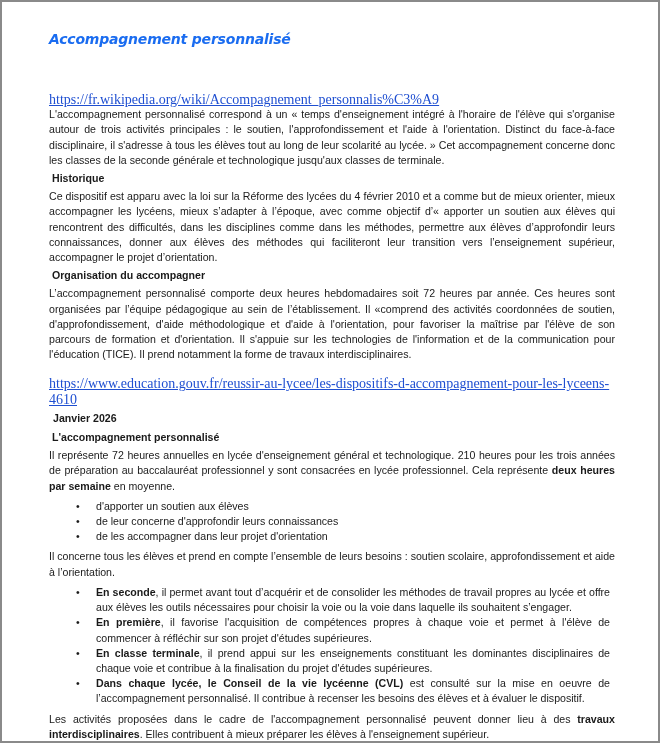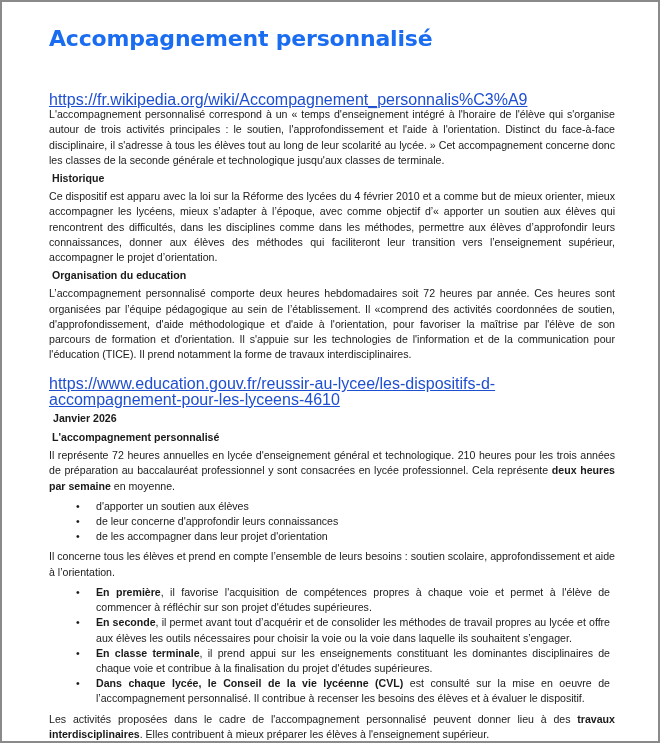--- a/index.html
+++ b/index.html
@@ -12,24 +12,24 @@
     box-sizing: content-box;
   }
   .content {
     position: absolute; left: 47px; top: 22px; width: 566px;
     font-family: "Liberation Sans", sans-serif;
     font-size: 10.6px; line-height: 15.2px; color: #1a1a1a;
   }
   h1 {
     margin: 0 0 38px 0;
     font-family: "DejaVu Sans", sans-serif;
-    font-size: 22px; font-weight: bold; color: #1a6cf0;
-    line-height: 30px; letter-spacing: -0.2px;
+    font-size: 14px; font-weight: bold; color: #1a6cf0;
+    line-height: 30px; letter-spacing: -0.2px; font-style: italic;
   }
-  a.link { color: #1f4fd1; text-decoration: underline; display: block; font-size: 16px; }
+  a.link { color: #1f4fd1; text-decoration: underline; display: block; font-size: 14px; font-family: Liberation Serif, serif; }
   p { margin: 0; text-align: justify; }
   .h { font-weight: bold; margin: 3px; }
   .date { font-weight: bold; margin: 4px; }
   .gap { height: 14px; }
   ul { margin: 5px; padding: 0; list-style: none; }
   ul.simple li { position: relative; padding-left: 42px; }
   ul.simple li::before { content: "\2022"; position: absolute; left: 22px; top: 0; }
   ul.detail li { position: relative; padding-left: 42px; text-align: justify; }
   ul.detail li::before { content: "\2022"; position: absolute; left: 22px; top: 0; }
   b { font-weight: bold; }
@@ -38,36 +38,36 @@
 <body>
 
 <div class="page">
   <div class="content">
     <h1>Accompagnement personnalisé</h1>
 
     <a class="link">https://fr.wikipedia.org/wiki/Accompagnement_personnalis%C3%A9</a>
     <p>L'accompagnement personnalisé correspond à un « temps d'enseignement intégré à l'horaire de l'élève qui s'organise autour de trois activités principales : le soutien, l'approfondissement et l'aide à l'orientation. Distinct du face-à-face disciplinaire, il s'adresse à tous les élèves tout au long de leur scolarité au lycée. » Cet accompagnement concerne donc les classes de la seconde générale et technologique jusqu'aux classes de terminale.</p>
     <div class="h">Historique</div>
     <p>Ce dispositif est apparu avec la loi sur la Réforme des lycées du 4 février 2010 et a comme but de mieux orienter, mieux accompagner les lycéens, mieux s’adapter à l’époque, avec comme objectif d’« apporter un soutien aux élèves qui rencontrent des difficultés, dans les disciplines comme dans les méthodes, permettre aux élèves d’approfondir leurs connaissances, donner aux élèves des méthodes qui faciliteront leur transition vers l’enseignement supérieur, accompagner le projet d’orientation.</p>
-    <div class="h">Organisation du education</div>
+    <div class="h">Organisation du accompagner</div>
     <p>L’accompagnement personnalisé comporte deux heures hebdomadaires soit 72 heures par année. Ces heures sont organisées par l’équipe pédagogique au sein de l’établissement. Il «comprend des activités coordonnées de soutien, d'approfondissement, d'aide méthodologique et d'aide à l'orientation, pour favoriser la maîtrise par l'élève de son parcours de formation et d'orientation. Il s'appuie sur les technologies de l'information et de la communication pour l'éducation (TICE). Il prend notamment la forme de travaux interdisciplinaires.</p>
 
     <div class="gap"></div>
 
     <a class="link">https://www.education.gouv.fr/reussir-au-lycee/les-dispositifs-d-accompagnement-pour-les-lyceens-4610</a>
     <div class="date">Janvier 2026</div>
     <div class="h">L'accompagnement personnalisé</div>
     <p><span>Il représente 72 heures annuelles en lycée d'enseignement général et technologique. 210 heures pour les trois années de préparation au baccalauréat professionnel y sont consacrées en lycée professionnel. Cela représente </span><b>deux heures par semaine</b><span> en moyenne.</span></p>
     <ul class="simple">
       <li>d'apporter un soutien aux élèves</li>
       <li>de leur concerne d'approfondir leurs connaissances</li>
       <li>de les accompagner dans leur projet d'orientation</li>
     </ul>
     <p>Il concerne tous les élèves et prend en compte l’ensemble de leurs besoins : soutien scolaire, approfondissement et aide à l’orientation.</p>
     <ul class="detail">
+      <li><b>En seconde</b><span>, il permet avant tout d’acquérir et de consolider les méthodes de travail propres au lycée et offre aux élèves les outils nécessaires pour choisir la voie ou la voie dans laquelle ils souhaitent s’engager.</span></li>
       <li><b>En première</b><span>, il favorise l'acquisition de compétences propres à chaque voie et permet à l'élève de commencer à réfléchir sur son projet d'études supérieures.</span></li>
-      <li><b>En seconde</b><span>, il permet avant tout d’acquérir et de consolider les méthodes de travail propres au lycée et offre aux élèves les outils nécessaires pour choisir la voie ou la voie dans laquelle ils souhaitent s’engager.</span></li>
       <li><b>En classe terminale</b><span>, il prend appui sur les enseignements constituant les dominantes disciplinaires de chaque voie et contribue à la finalisation du projet d'études supérieures.</span></li>
       <li><b>Dans chaque lycée, le Conseil de la vie lycéenne (CVL)</b><span> est consulté sur la mise en oeuvre de l’accompagnement personnalisé. Il contribue à recenser les besoins des élèves et à évaluer le dispositif.</span></li>
     </ul>
     <p><span>Les activités proposées dans le cadre de l'accompagnement personnalisé peuvent donner lieu à des </span><b>travaux interdisciplinaires</b><span>. Elles contribuent à mieux préparer les élèves à l'enseignement supérieur.</span></p>
   </div>
 </div>
 
 </body></html>

